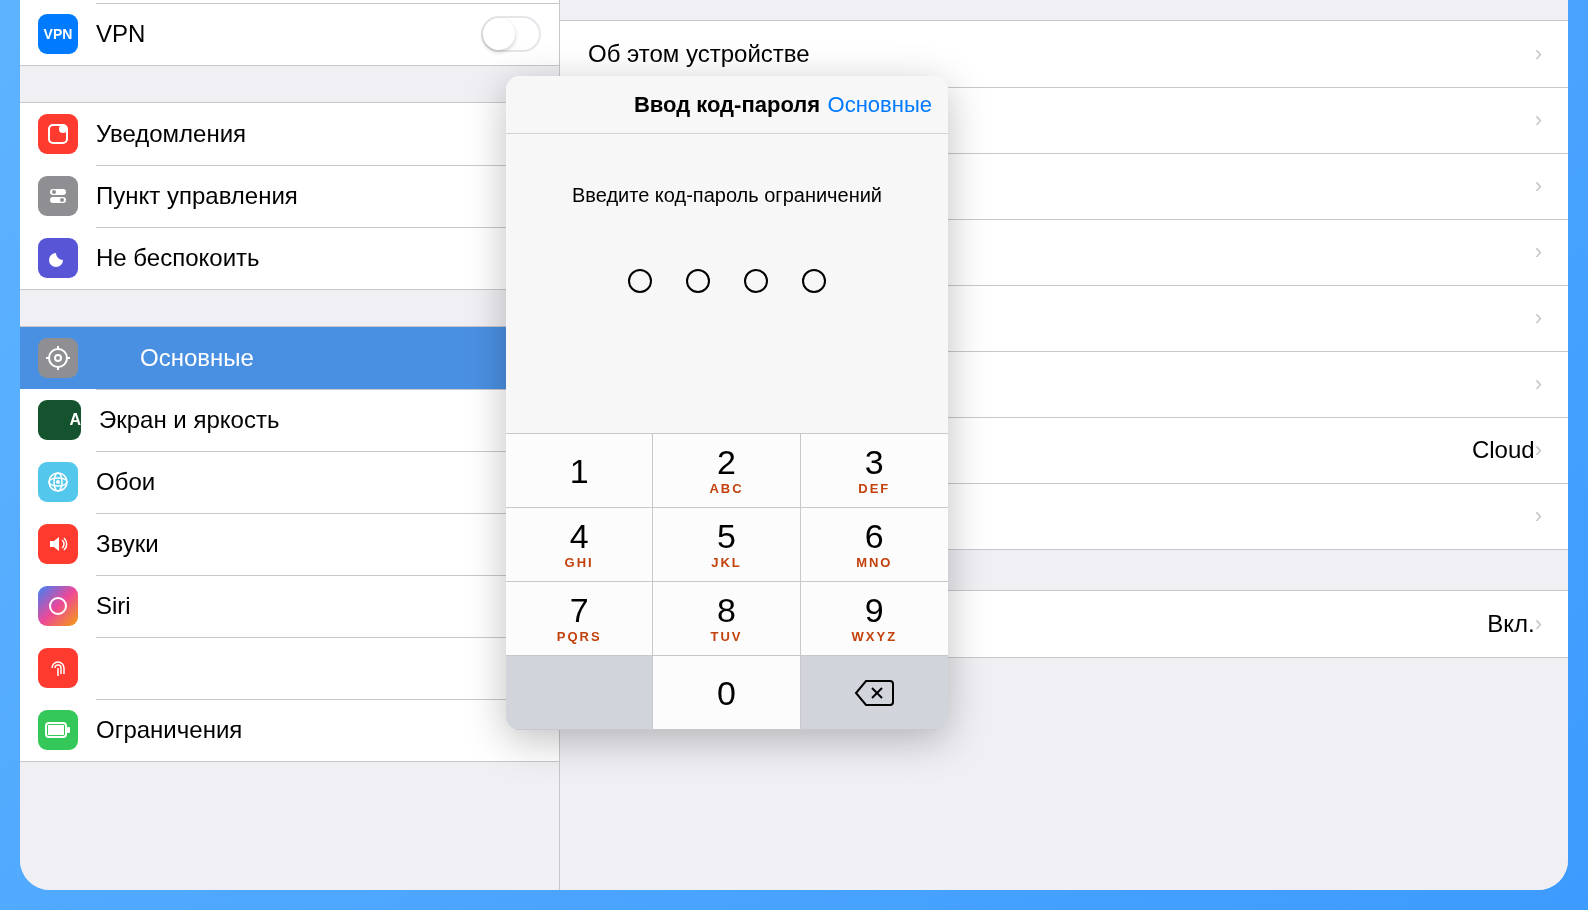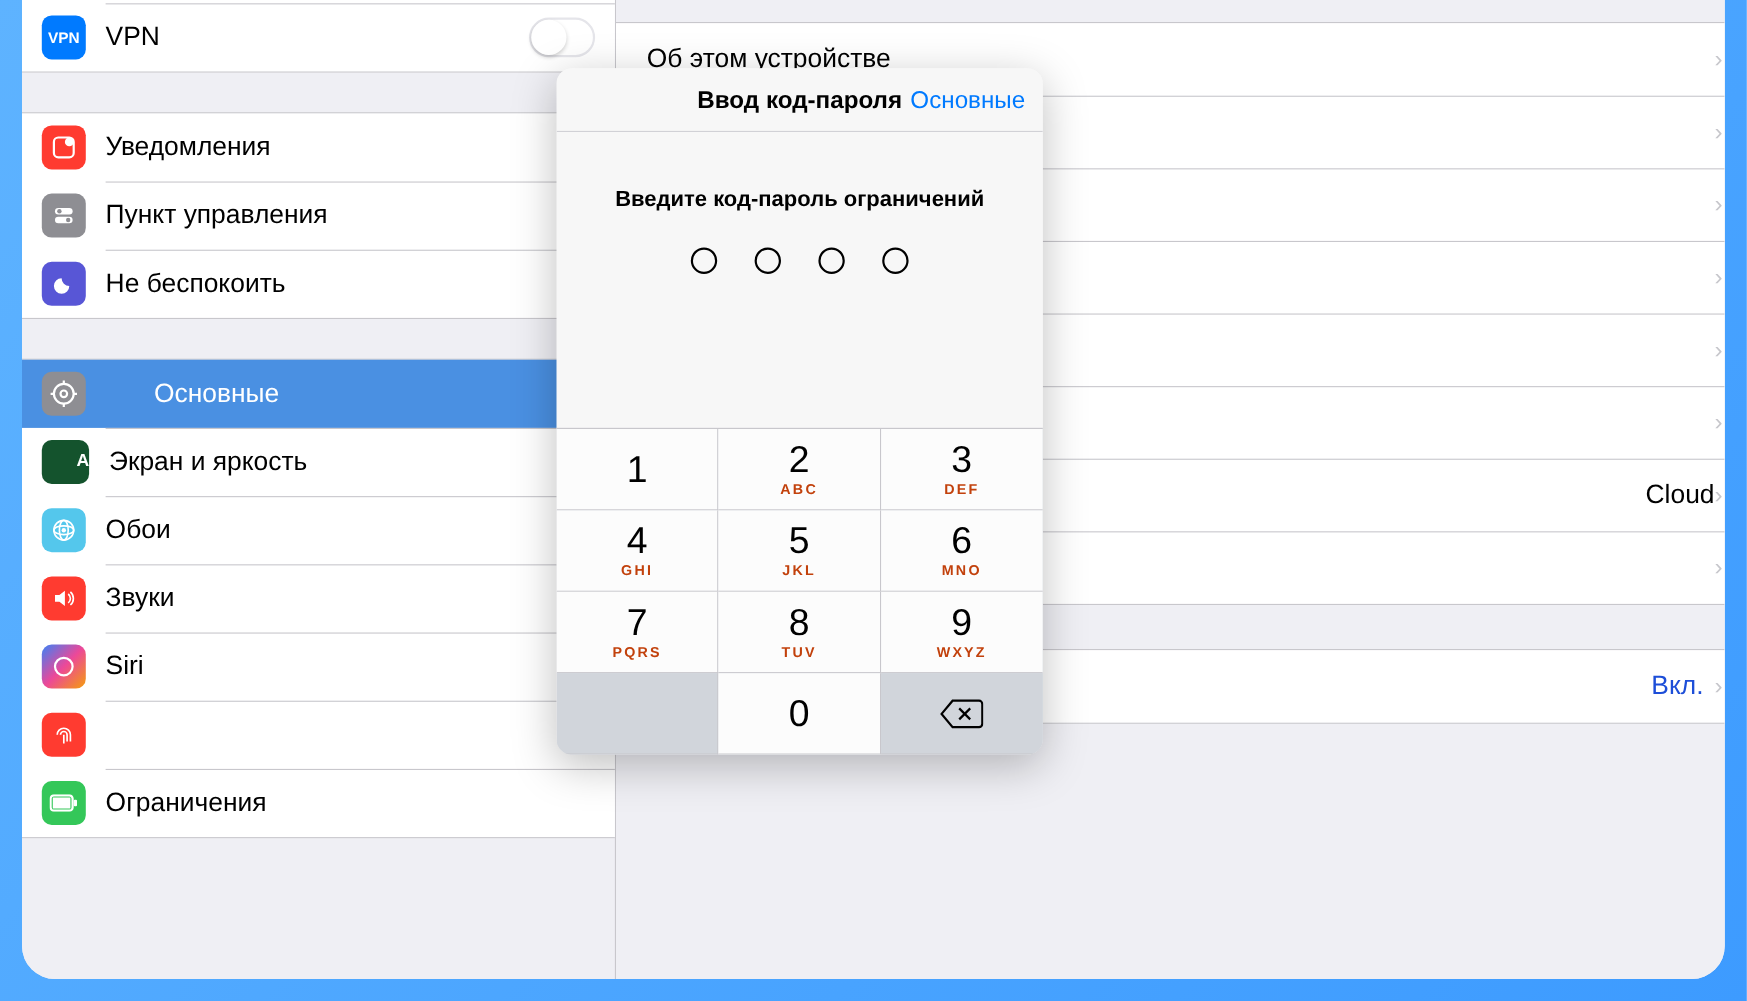--- a/index.html
+++ b/index.html
@@ -104,52 +104,51 @@
     border-top: 1px solid #c8c7cc;
     border-bottom: 1px solid #c8c7cc;
     margin-top: 50px;
   }
   .detail-section + .detail-section { margin-top: 40px; }
   .detail-item {
     display: flex;
     align-items: center;
     height: 66px;
     padding-left: 28px;
-    padding-right: 2px;
+    padding-right: 26px;
     position: relative;
   }
   .detail-item + .detail-item::before {
     content: "";
     position: absolute;
     left: 28px;
     right: 0;
     top: 0;
     height: 1px;
     background: #c8c7cc;
   }
   .detail-label {
     font-size: 24px;
     color: #000;
     flex: 1;
   }
   .detail-value {
     font-size: 24px;
-    color: #1d4ed8;
-    margin-right: 10px;
+    color: #000000;
   }
   .chevron {
     color: #c7c7cc;
     font-size: 22px;
   }
   
   .modal {
     position: absolute;
     width: 442px;
     left: 506px;
-    top: 62px;
+    top: 76px;
     background: #f7f7f7;
     border-radius: 14px;
     box-shadow: 0 10px 40px rgba(0,0,0,0.25);
     overflow: hidden;
     z-index: 100;
   }
   .modal-header {
     height: 58px;
     display: flex;
     align-items: center;
@@ -170,23 +169,23 @@
     color: #007aff;
     cursor: pointer;
   }
   .modal-body {
     padding: 50px 20px 40px;
     text-align: center;
     background: #f7f7f7;
   }
   .modal-prompt {
     font-size: 20px;
-    font-weight: 700;
+    font-weight: 400;
     color: #000;
-    margin-bottom: 32px;
+    margin-bottom: 62px;
   }
   .dots {
     display: flex;
     justify-content: center;
     gap: 34px;
     margin-bottom: 100px;
   }
   .dot {
     width: 24px;
     height: 24px;

